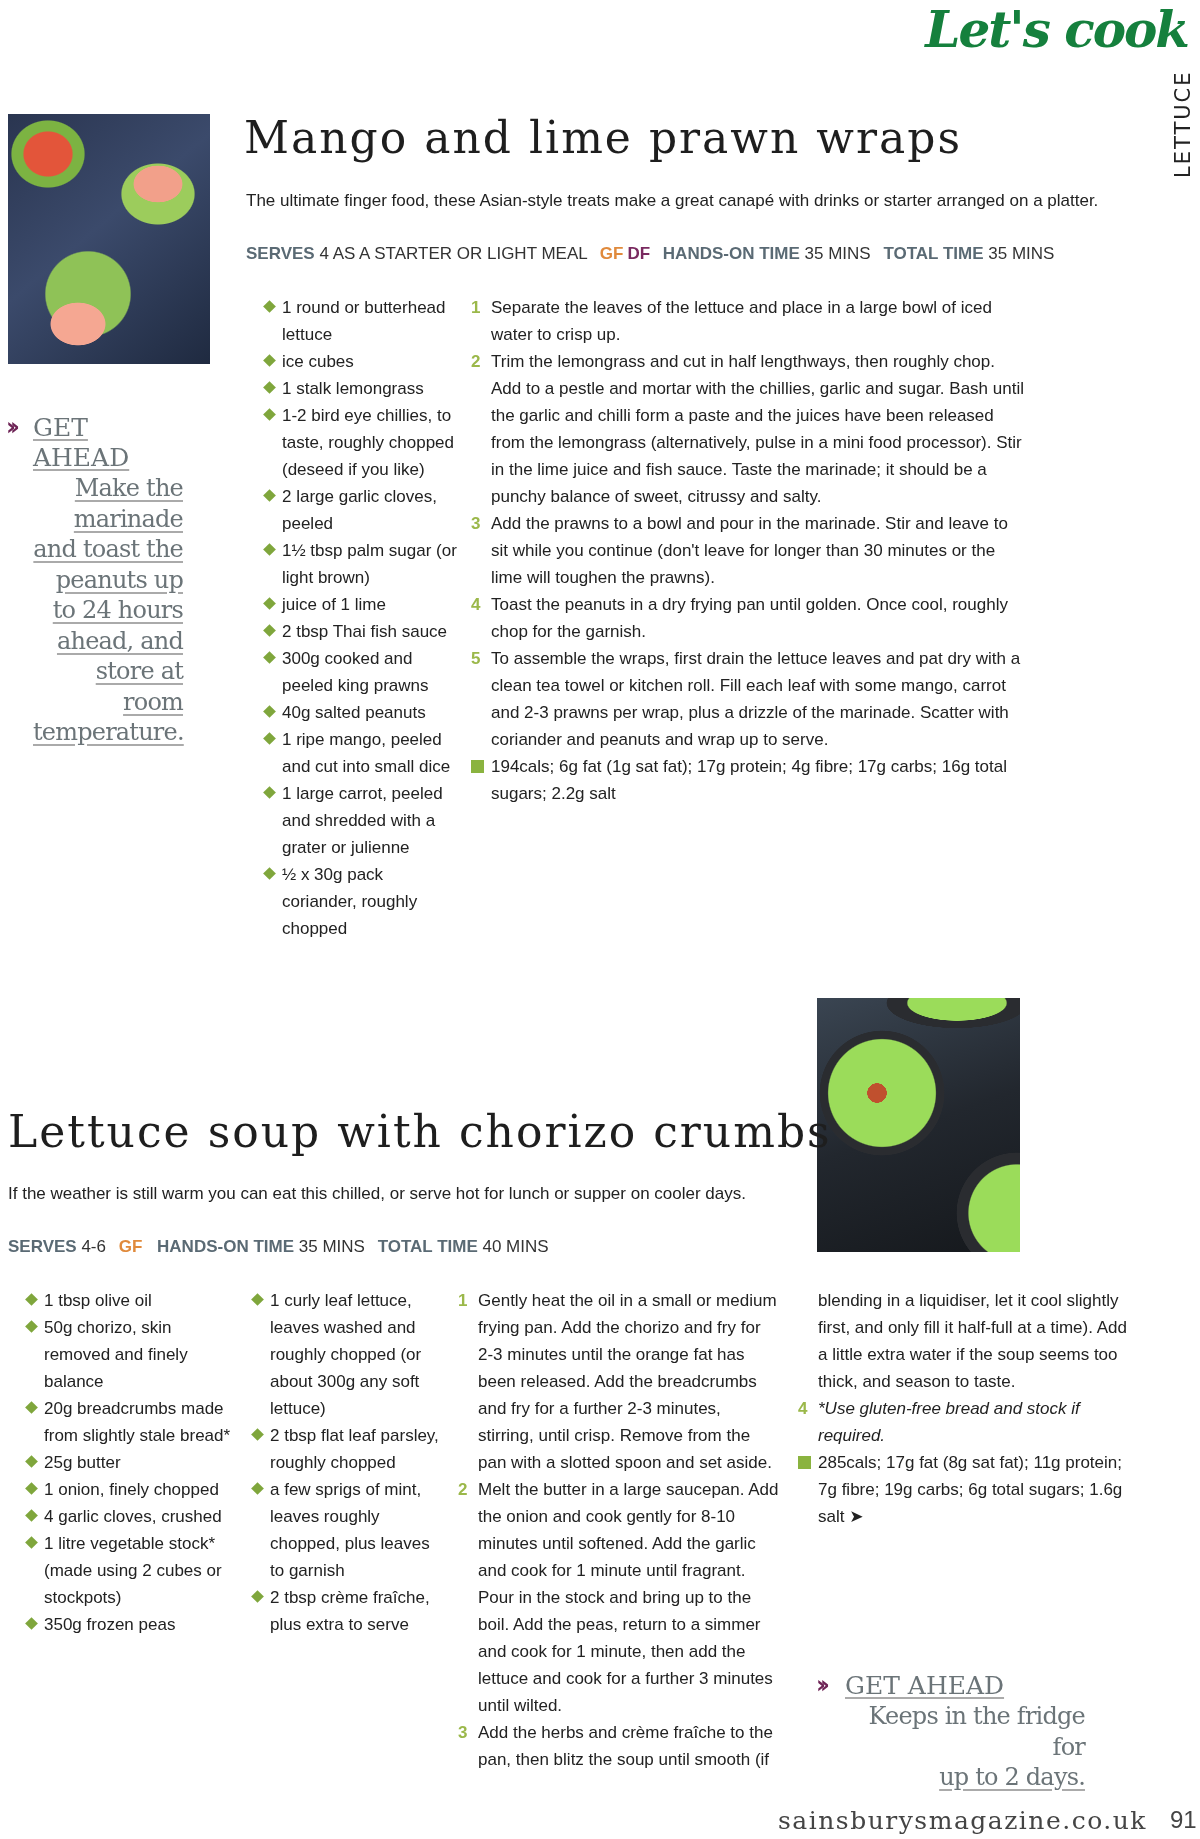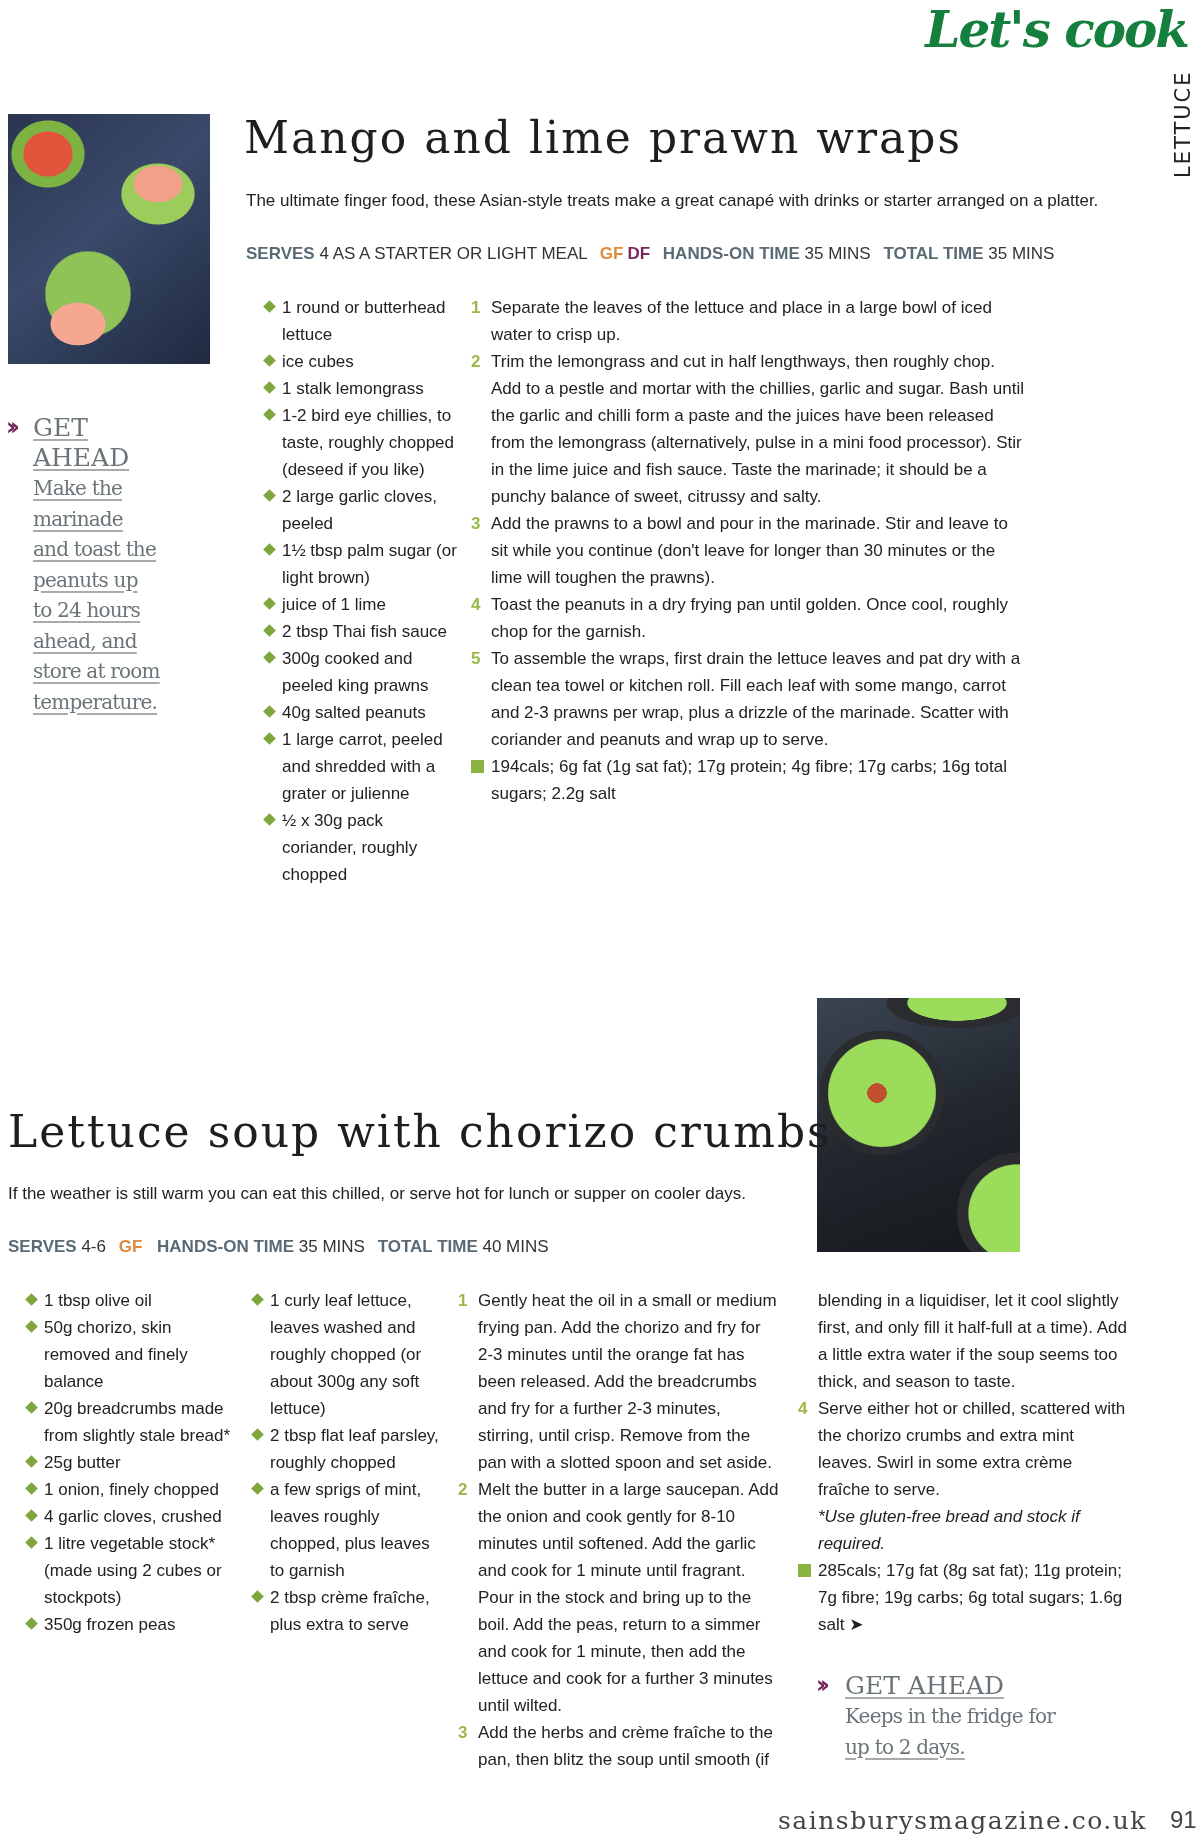--- a/index.html
+++ b/index.html
@@ -81,21 +81,21 @@
     position: absolute; left: 0; top: 7px; width: 13px; height: 13px; background: #8ab33f;
   }
   .method-1 { left: 471px; top: 294px; width: 555px; }
   .method-2a { left: 458px; top: 1287px; width: 322px; }
   .method-2b { left: 798px; top: 1287px; width: 330px; }
   .note { font-style: italic; }
 
   
   .get-ahead { font-family: "DejaVu Serif", serif; color: #6b7478; font-weight: 300; }
   .get-ahead .head { font-size: 25px; line-height: 30px; text-decoration: underline; text-decoration-color: #aaa; text-underline-offset: 3px; }
-  .get-ahead .body { font-size: 20px; line-height: 30.5px; letter-spacing: -0.8px; }
+  .get-ahead .body { font-size: 24px; line-height: 30.5px; letter-spacing: -0.8px; text-align: right; }
   .get-ahead .body span { text-decoration: underline; text-decoration-color: #aaa; text-underline-offset: 4px; }
   .chev { position: absolute; color: #6e2456; font-weight: bold; font-family: "DejaVu Sans", sans-serif; font-size: 24px; letter-spacing: -6px; }
   .ga-1 { left: 33px; top: 413px; width: 150px; }
   .ga-1 .chev { left: -27px; top: 0px; }
   .ga-2 { left: 845px; top: 1671px; width: 240px; }
   .ga-2 .chev { left: -29px; top: 0px; }
   .ga-2 .body span.plain { text-decoration: none; }
 
   
   .footer-url { left: 778px; top: 1806px; font-family: "DejaVu Serif", serif; font-size: 25px; letter-spacing: 1.5px; color: #444; white-space: nowrap; }
@@ -139,20 +139,21 @@
   <li>1 round or butterhead lettuce</li>
   <li>ice cubes</li>
   <li>1 stalk lemongrass</li>
   <li>1-2 bird eye chillies, to taste, roughly chopped (deseed if you like)</li>
   <li>2 large garlic cloves, peeled</li>
   <li>1½ tbsp palm sugar (or light brown)</li>
   <li>juice of 1 lime</li>
   <li>2 tbsp Thai fish sauce</li>
   <li>300g cooked and peeled king prawns</li>
   <li>40g salted peanuts</li>
+  <li>1 ripe mango, peeled and cut into small dice</li>
   <li>1 large carrot, peeled and shredded with a grater or julienne</li>
   <li>½ x 30g pack coriander, roughly chopped</li>
 </ul>
 
 <ol class="abs method method-1">
   <li><span class="num">1</span><span>Separate the leaves of the lettuce and place in a large bowl of iced water to crisp up.</span></li>
   <li><span class="num">2</span><span>Trim the lemongrass and cut in half lengthways, then roughly chop. Add to a pestle and mortar with the chillies, garlic and sugar. Bash until the garlic and chilli form a paste and the juices have been released from the lemongrass (alternatively, pulse in a mini food processor). Stir in the lime juice and fish sauce. Taste the marinade; it should be a punchy balance of sweet, citrussy and salty.</span></li>
   <li><span class="num">3</span><span>Add the prawns to a bowl and pour in the marinade. Stir and leave to sit while you continue (don't leave for longer than 30 minutes or the lime will toughen the prawns).</span></li>
   <li><span class="num">4</span><span>Toast the peanuts in a dry frying pan until golden. Once cool, roughly chop for the garnish.</span></li>
   <li><span class="num">5</span><span>To assemble the wraps, first drain the lettuce leaves and pat dry with a clean tea towel or kitchen roll. Fill each leaf with some mango, carrot and 2-3 prawns per wrap, plus a drizzle of the marinade. Scatter with coriander and peanuts and wrap up to serve.</span></li>
@@ -191,21 +192,21 @@
 </ul>
 
 <ol class="abs method method-2a">
   <li><span class="num">1</span><span>Gently heat the oil in a small or medium frying pan. Add the chorizo and fry for 2-3 minutes until the orange fat has been released. Add the breadcrumbs and fry for a further 2-3 minutes, stirring, until crisp. Remove from the pan with a slotted spoon and set aside.</span></li>
   <li><span class="num">2</span><span>Melt the butter in a large saucepan. Add the onion and cook gently for 8-10 minutes until softened. Add the garlic and cook for 1 minute until fragrant. Pour in the stock and bring up to the boil. Add the peas, return to a simmer and cook for 1 minute, then add the lettuce and cook for a further 3 minutes until wilted.</span></li>
   <li><span class="num">3</span><span>Add the herbs and crème fraîche to the pan, then blitz the soup until smooth (if</span></li>
 </ol>
 
 <ol class="abs method method-2b">
   <li><span>blending in a liquidiser, let it cool slightly first, and only fill it half-full at a time). Add a little extra water if the soup seems too thick, and season to taste.</span></li>
-  <li><span class="num">4</span><span>Serve either hot or chilled, scattered with the chorizo crumbs and extra mint leaves. Swirl in some extra crème fraîche to serve.</span></li>
+  <li><span class="num">4</span></li>
   <li><span class="note">*Use gluten-free bread and stock if required.</span></li>
   <li class="nut"><span class="sq"></span><span>285cals; 17g fat (8g sat fat); 11g protein; 7g fibre; 19g carbs; 6g total sugars; 1.6g salt</span> <span>➤</span></li>
 </ol>
 
 <div class="abs get-ahead ga-2">
   <span class="chev">››</span>
   <div class="head">GET AHEAD</div>
   <div class="body">
     <div><span class="plain">Keeps in the fridge for</span></div>
     <div><span>up to 2 days.</span></div>

